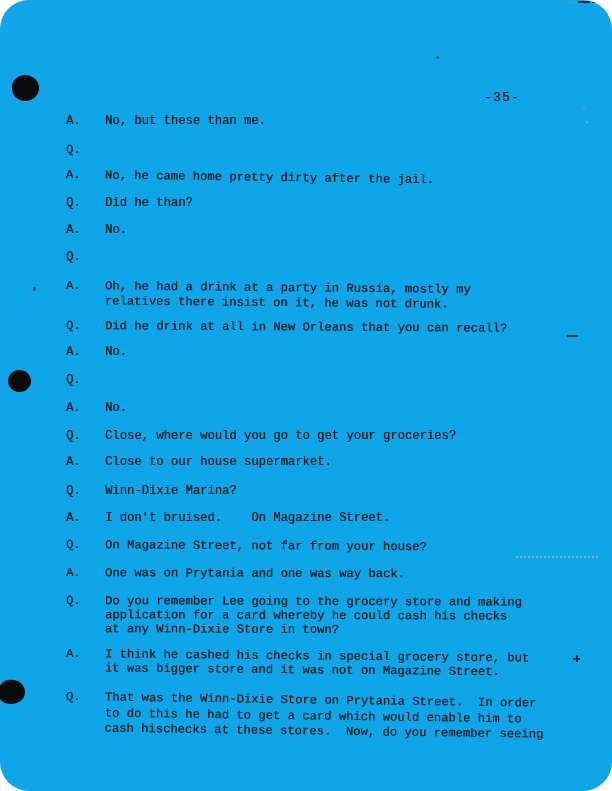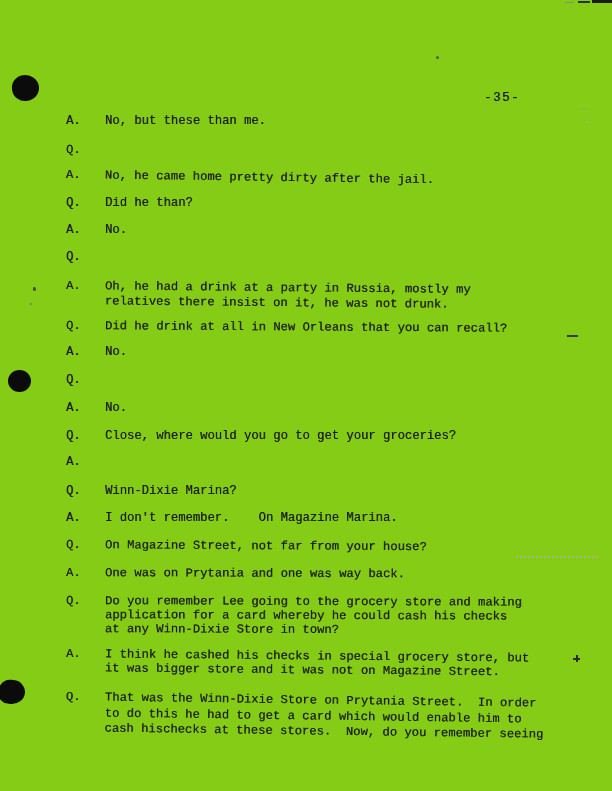--- a/index.html
+++ b/index.html
@@ -2,24 +2,25 @@
 <html><head>
 <meta charset="utf-8">
 <style>
   html, body {
     margin: 0; padding: 0;
     background: #ffffff;
   }
   .page {
     position: relative;
     width: 612px; height: 791px;
-    background: #84cc16;
+    background: #0ea5e9;
     overflow: hidden;
     font-family: "Liberation Mono", "DejaVu Sans Mono", monospace;
     color: #1c1c1c;
+    border-radius: 29px;
   }
   .pagenum {
     position: absolute;
     left: 484px; top: 91px;
     font-size: 12.5px;
     letter-spacing: 1.5px;
     text-shadow: 0.4px 0 0 rgba(25,25,25,.7);
   }
   .qa {
     position: absolute;
@@ -120,30 +121,31 @@
     <span class="text">No.</span>
   </div>
 
   <div class="qa" style="top:429px">
     <span class="speaker">Q.</span>
     <span class="text">Close, where would you go to get your groceries?</span>
   </div>
 
   <div class="qa" style="top:455px">
     <span class="speaker">A.</span>
+    <span class="text">Close to our house supermarket.</span>
   </div>
 
   <div class="qa" style="top:484px">
     <span class="speaker">Q.</span>
     <span class="text">Winn-Dixie Marina?</span>
   </div>
 
   <div class="qa" style="top:511px">
     <span class="speaker">A.</span>
-    <span class="text">I don't remember.    On Magazine Marina.</span>
+    <span class="text">I don't bruised.    On Magazine Street.</span>
   </div>
 
   <div class="qa r3" style="top:538px">
     <span class="speaker">Q.</span>
     <span class="text">On Magazine Street, not far from your house?</span>
   </div>
 
   <div class="qa r4" style="top:566px">
     <span class="speaker">A.</span>
     <span class="text">One was on Prytania and one was way back.</span>

